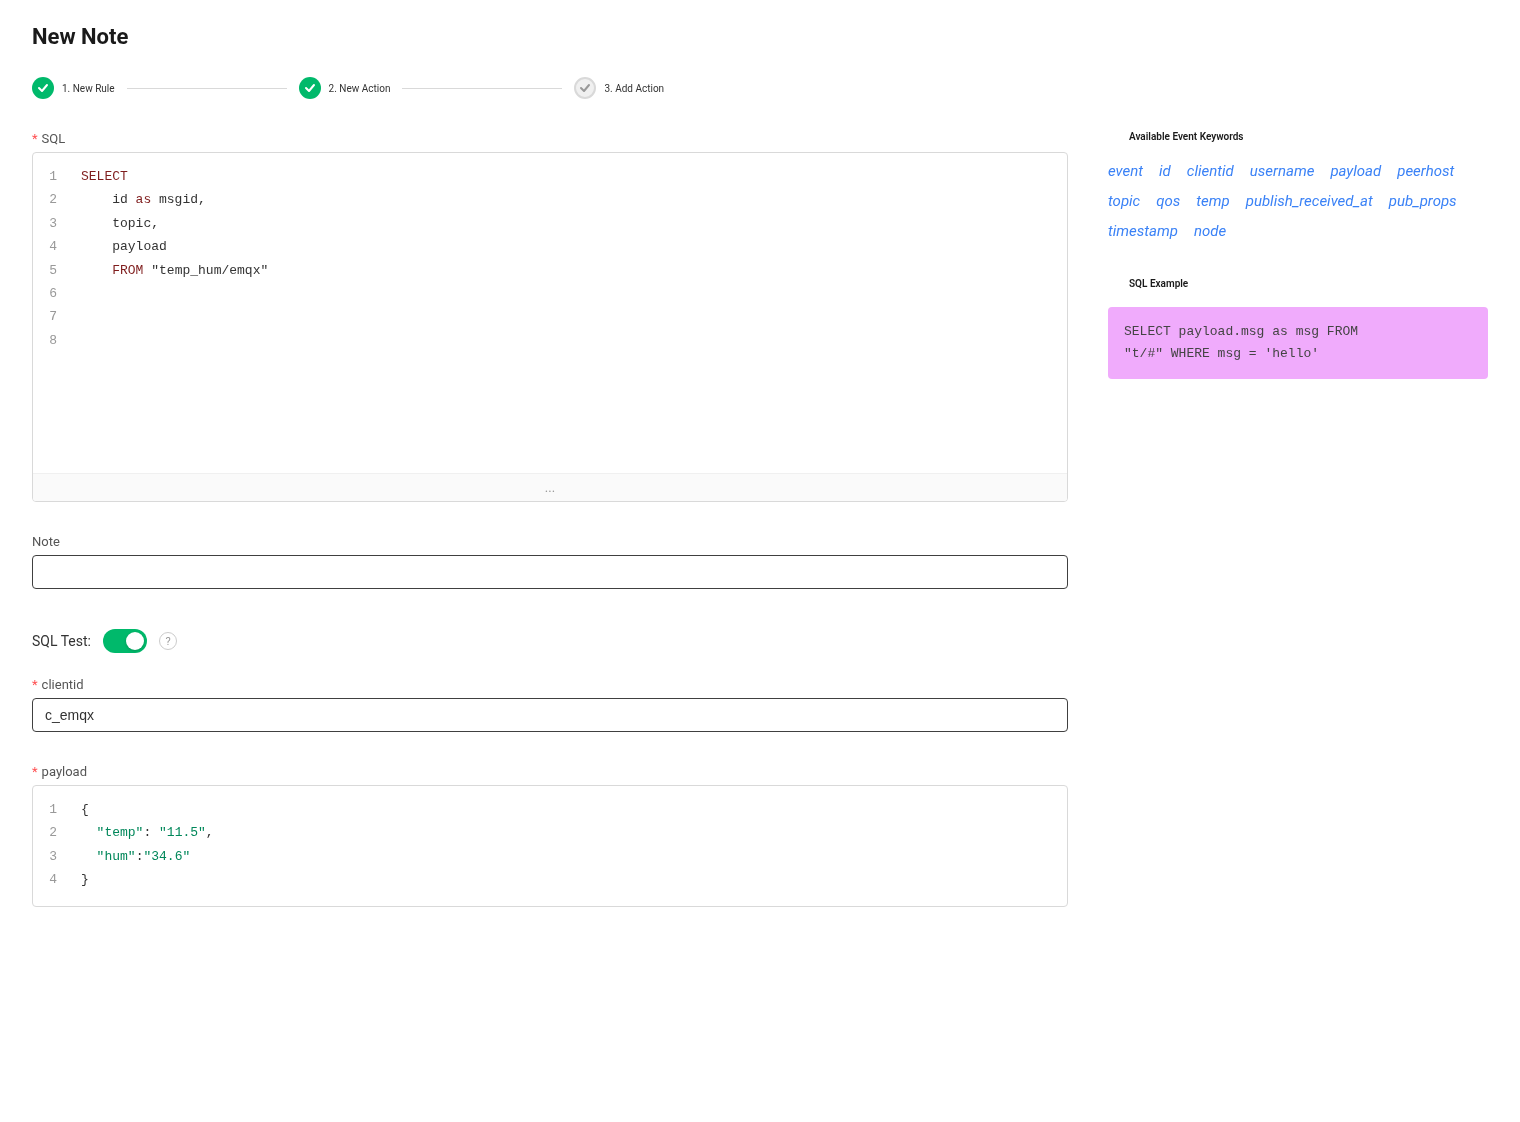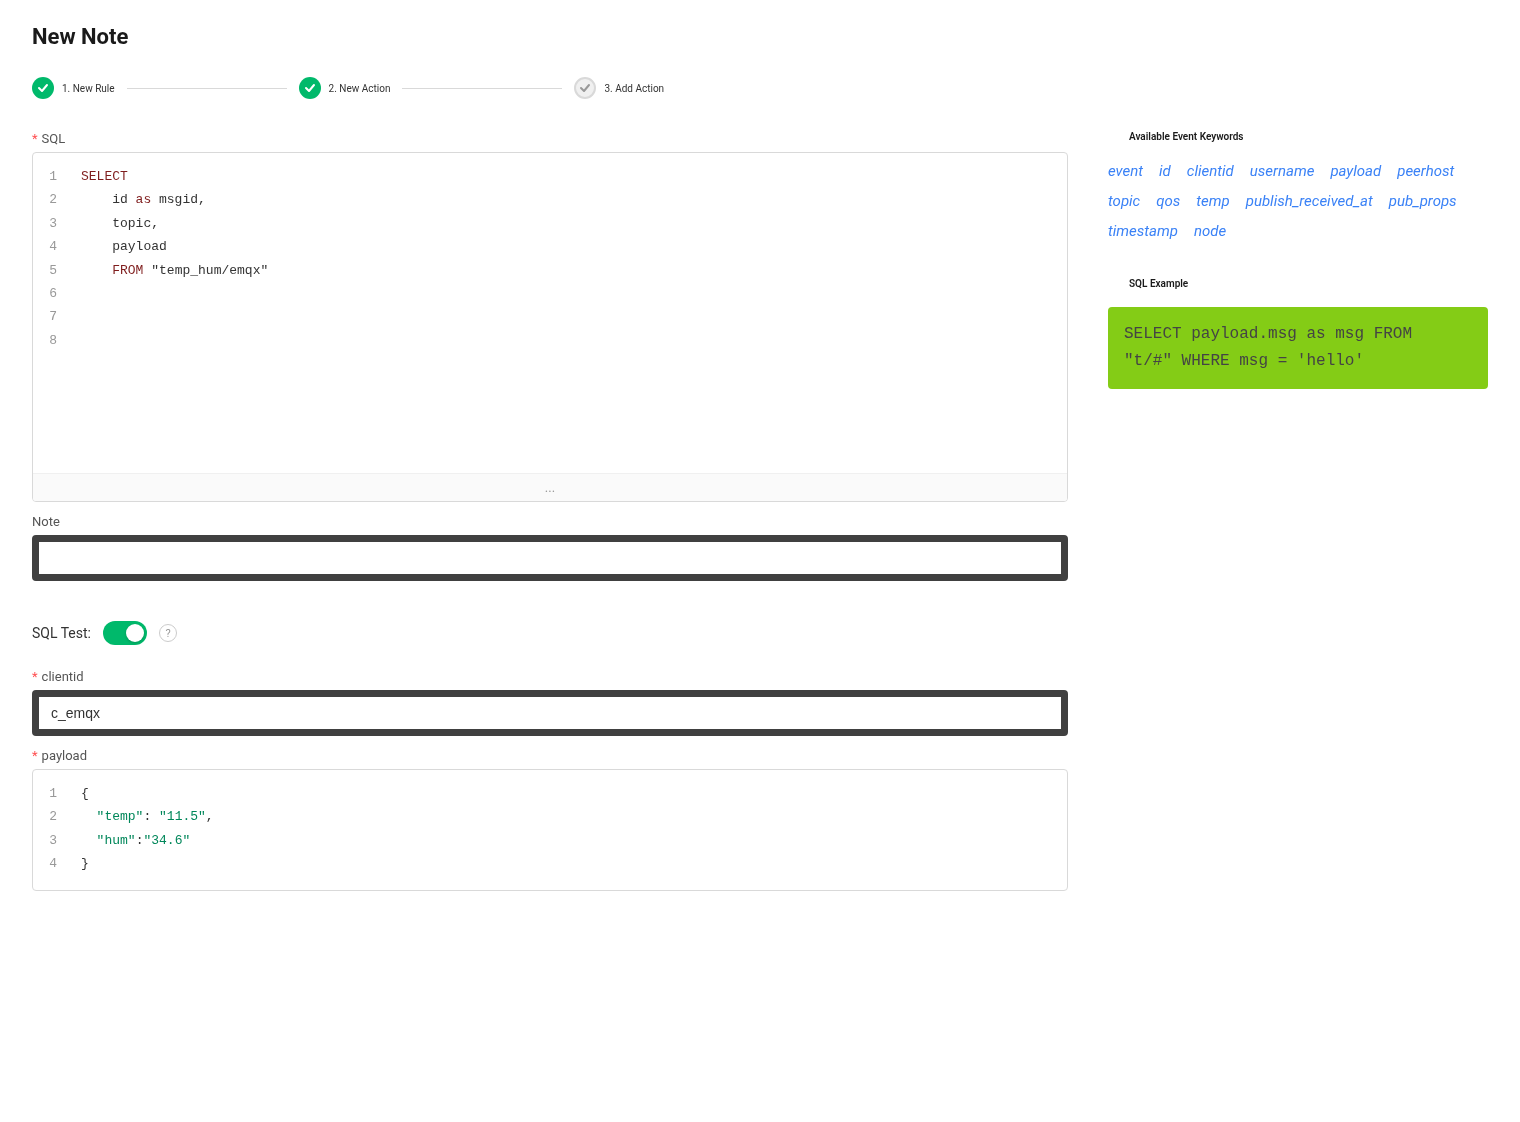--- a/index.html
+++ b/index.html
@@ -81,21 +81,21 @@
     .field-label {
       font-size: 13px;
       color: #555;
       margin-bottom: 6px;
     }
     .field-label .required {
       color: #ff4d4f;
       margin-right: 4px;
     }
     .field-section {
-      margin-bottom: 12px;
+      margin-bottom: 32px;
     }
     
     .sql-editor {
       border: 1px solid #d9d9d9;
       border-radius: 4px;
       background: #fff;
       overflow: hidden;
     }
     .sql-editor-content {
       display: flex;
@@ -129,21 +129,21 @@
       border-top: 1px solid #f0f0f0;
       padding: 6px 16px;
       color: #999;
       font-size: 13px;
       text-align: center;
       background: #fafafa;
     }
     
     .text-input {
       width: 100%;
-      border: 7px solid #404040;
+      border: 1px solid #404040;
       border-radius: 4px;
       padding: 8px 12px;
       font-size: 14px;
       outline: none;
       color: #333;
       background: #fff;
     }
     
     .sql-test-row {
       display: flex;
@@ -223,25 +223,25 @@
       flex-wrap: wrap;
       gap: 8px 16px;
     }
     .keyword-item {
       font-size: 15px;
       color: #3b82f6;
       padding: 2px 0;
       font-style: italic;
     }
     .sql-example-box {
-      background: #84cc16;
+      background: #f0abfc;
       border-radius: 4px;
       padding: 14px 16px;
       font-family: 'Courier New', Courier, monospace;
-      font-size: 16px;
+      font-size: 13px;
       color: #444;
       line-height: 1.7;
       margin-top: 8px;
     }
   </style>
 </head>
 <body>
 
 <div class="page-container">
 

